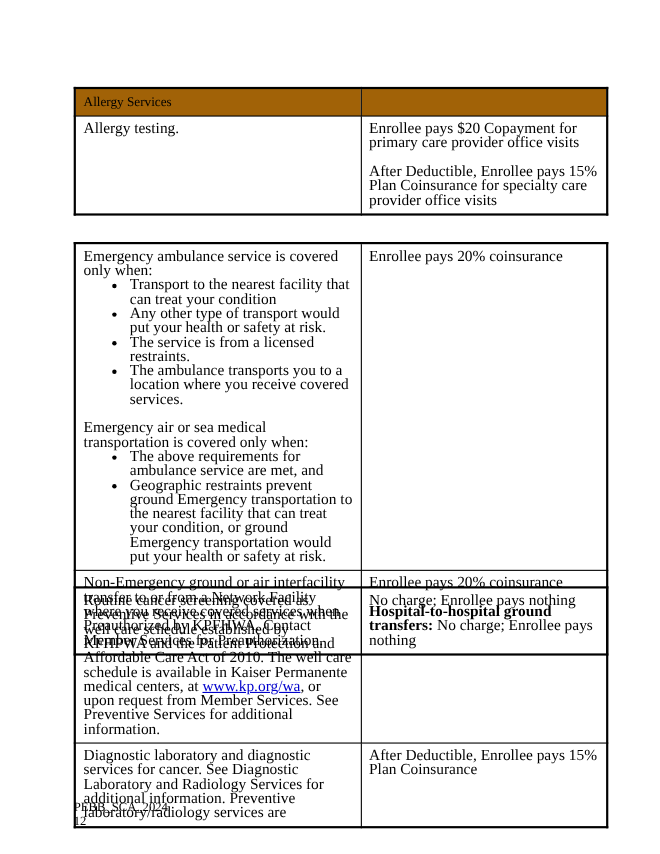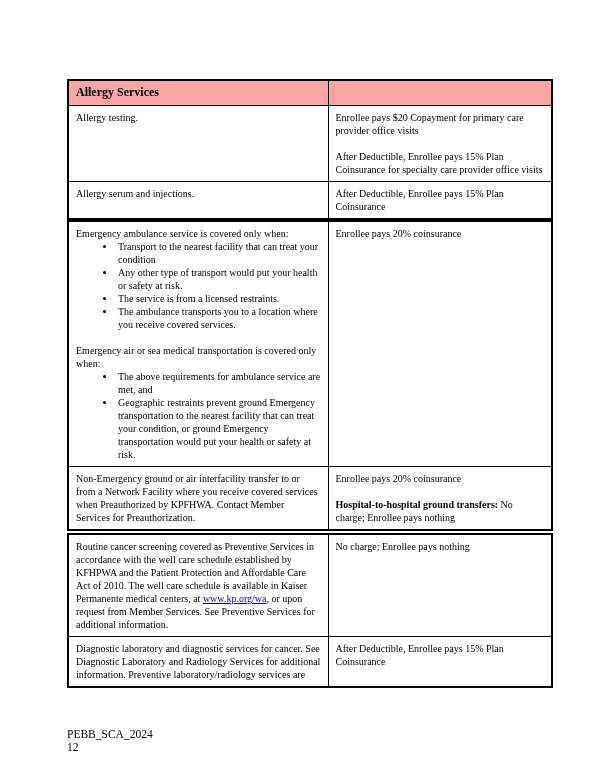--- a/index.html
+++ b/index.html
@@ -21,27 +21,27 @@
     table-layout: fixed;
   }
   table.doc-table, table.doc-table th, table.doc-table td {
     border: 1px solid #000;
   }
   table.doc-table { border: 2px solid #000; }
   th, td {
     padding: 5px 7px;
     vertical-align: top;
     text-align: left;
-    font-size: 10px;
+    font-size: 14px;
     line-height: 13px;
     overflow: hidden;
   }
   th.section-header {
-    background: #fca5a5;
-    font-weight: bold;
+    background: #a16207;
+    font-weight: normal;
     font-size: 12px;
     height: 14px;
     margin-left: 44px;
   }
   #allergy-table   { top: 79px; }
   #ambulance-table { top: 220px; }
   #cancer-table    { top: 533px; }
   p { margin: 0; }
   .para-gap { margin-top: 13px; }
   ul.bullets {
@@ -81,28 +81,20 @@
       <th class="section-header">Allergy Services</th>
       <th class="section-header"></th>
     </tr>
     <tr class="r1">
       <td>
         <p>Allergy testing.</p>
       </td>
       <td>
         <p>Enrollee pays $20 Copayment for primary care provider office visits</p>
         <p class="para-gap">After Deductible, Enrollee pays 15% Plan Coinsurance for specialty care provider office visits</p>
-      </td>
-    </tr>
-    <tr class="r2">
-      <td>
-        <p>Allergy serum and injections.</p>
-      </td>
-      <td>
-        <p>After Deductible, Enrollee pays 15% Plan Coinsurance</p>
       </td>
     </tr>
   </tbody>
     </table>
 
   <table class="doc-table" id="ambulance-table">
     <colgroup>
         <col style="width:260px">
         <col style="width:224px">
       </colgroup>

